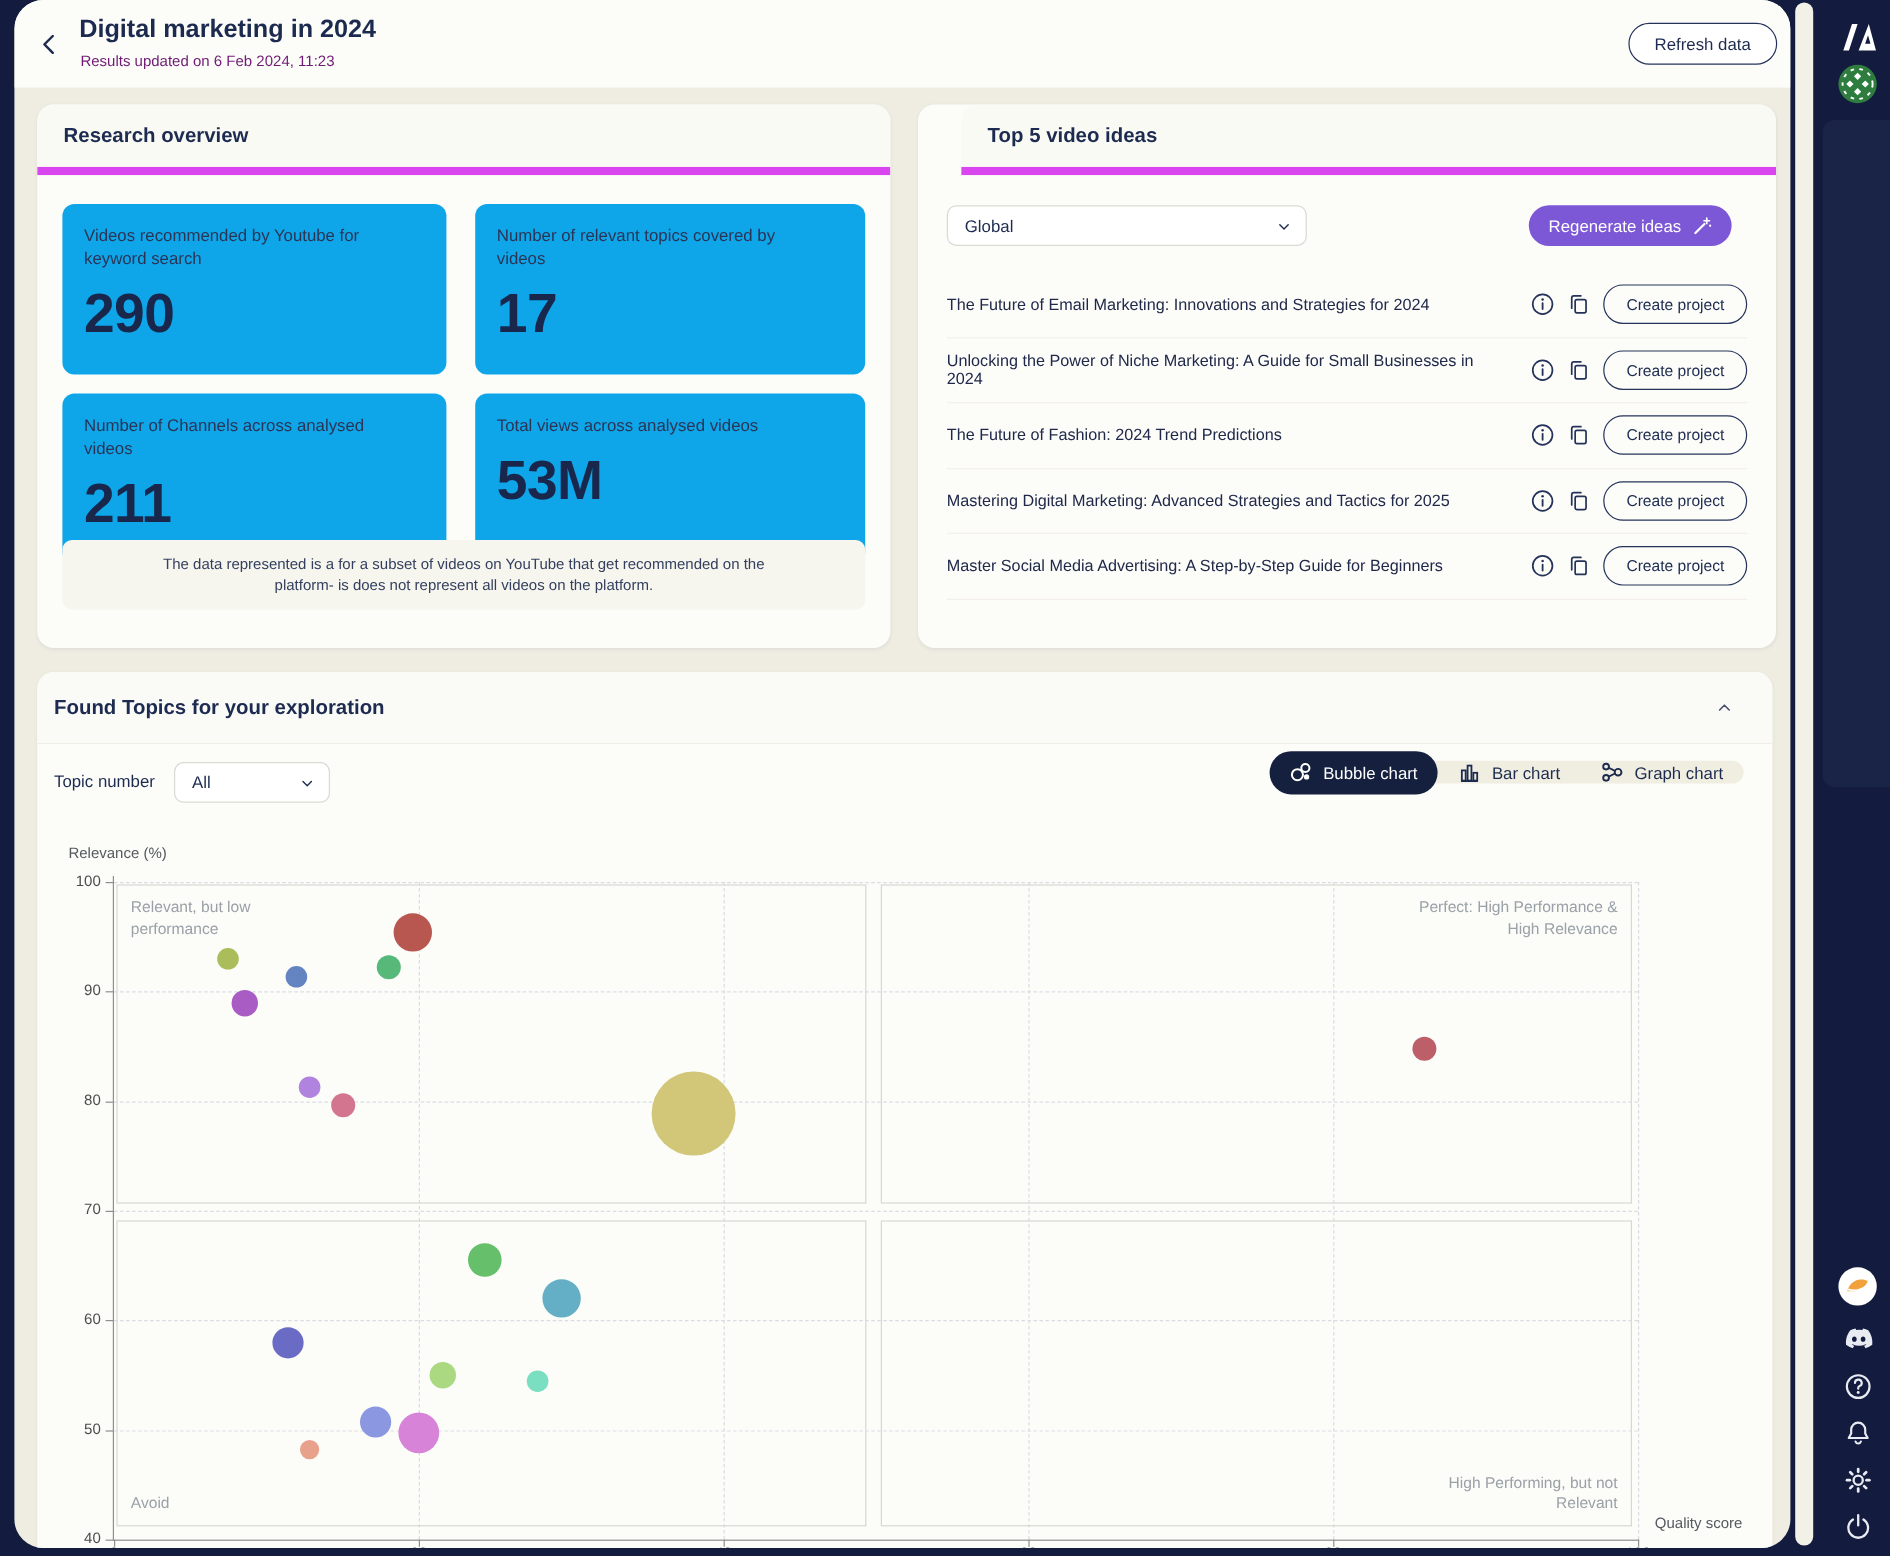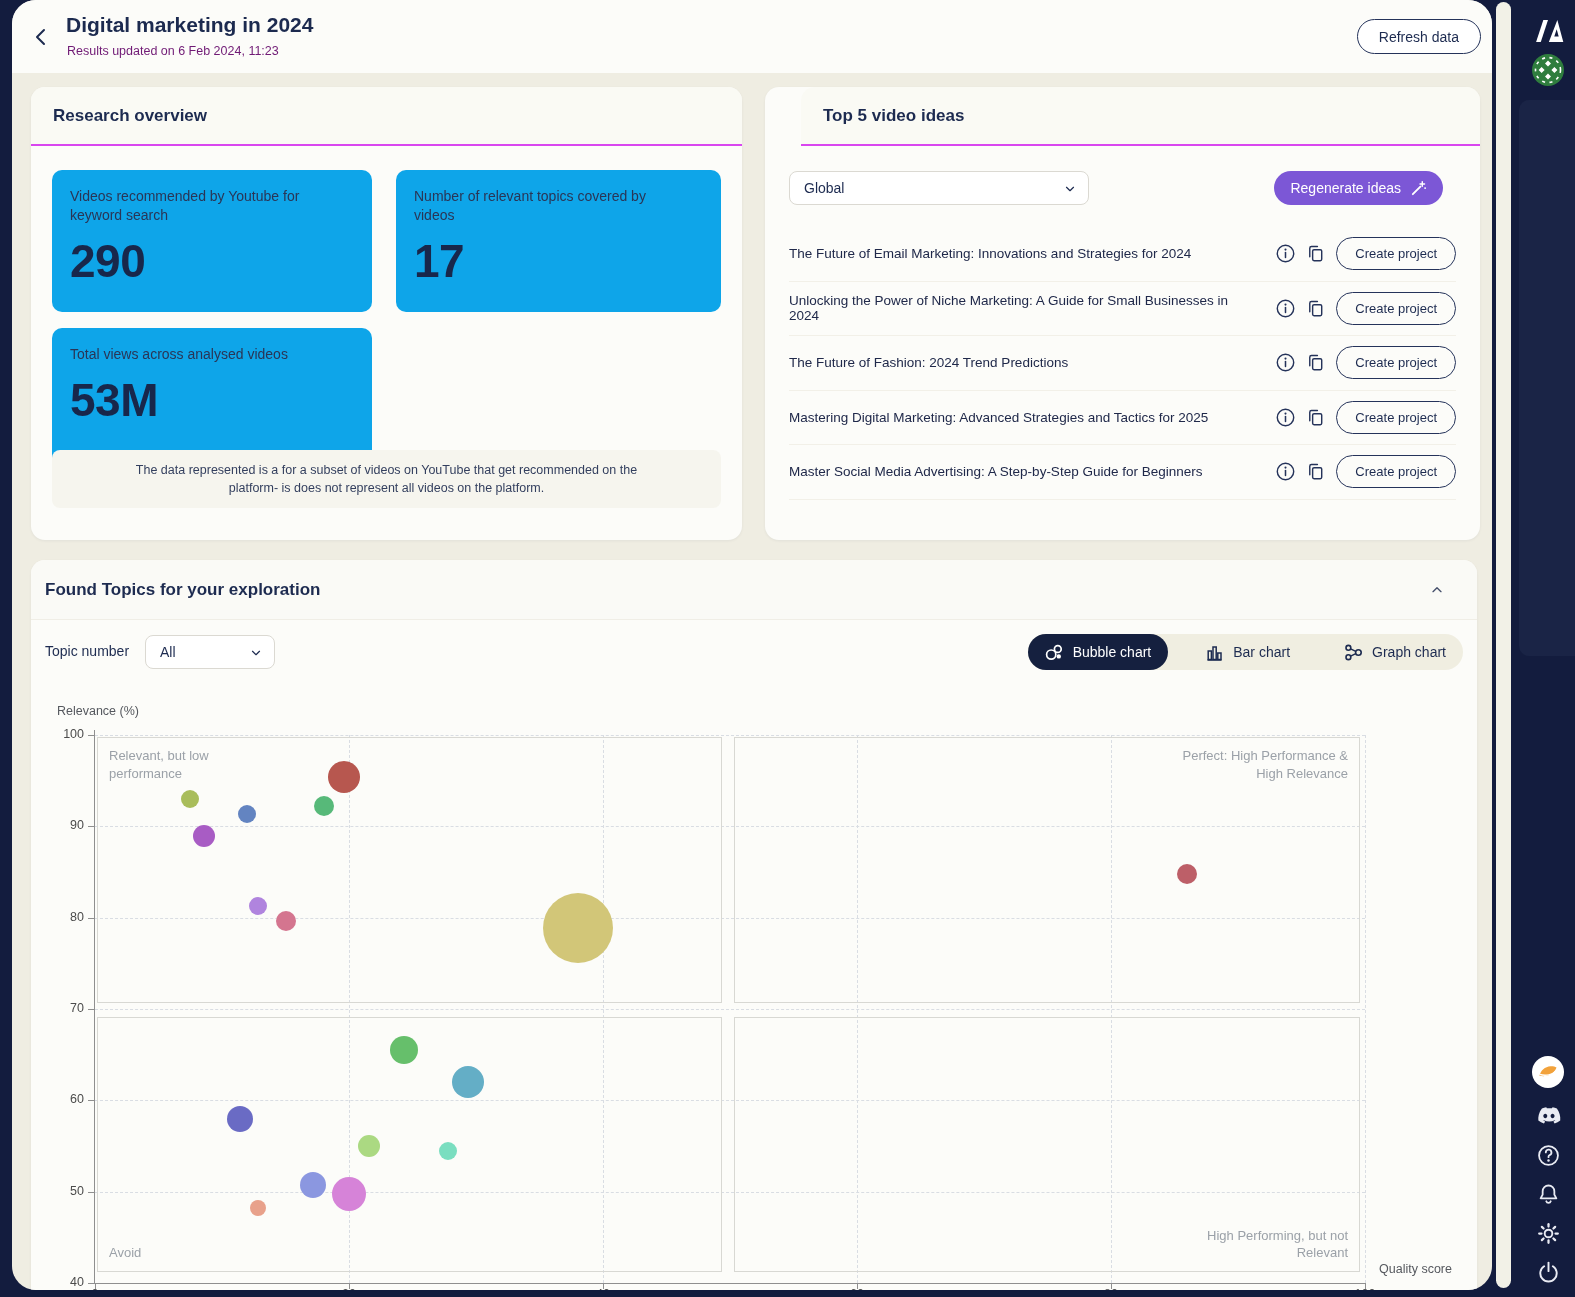--- a/index.html
+++ b/index.html
@@ -12,21 +12,21 @@
              background:#efede2; border-radius:24px; overflow:hidden; }
 
   .topbar { position:absolute; left:0; top:0; width:1480px; height:73px; background:#fcfcf9; }
   .back-btn { position:absolute; left:14px; top:22px; width:30px; height:30px; background:none; border:none; cursor:pointer; display:flex; align-items:center; justify-content:center; }
   .page-title { position:absolute; left:54px; top:13px; font-size:21px; font-weight:600; color:#1c2a4f; }
   .page-subtitle { position:absolute; left:55px; top:44px; font-size:12.5px; color:#701a75; }
   .refresh-btn { position:absolute; right:11px; top:19px; height:35px; padding:0 21px; background:#fff;
                  border:1px solid #25335a; border-radius:19px; font-size:14px; color:#1d2b50; cursor:pointer; font-family:inherit; }
 
   .card { position:absolute; background:#fcfcf9; border-radius:14px; box-shadow:0 1px 3px rgba(20,30,70,0.06); }
-  .card-header { height:59px; background:#fafaf4; border-bottom:2px solid #d946ef; border-radius:14px 14px 0 0;
+  .card-header { height:59px; background:#fafaf4; border-bottom:7px solid #d946ef; border-radius:14px 14px 0 0;
                  display:flex; align-items:center; padding:0 22px; }
   .card-header h2 { font-size:17px; font-weight:600; color:#1d2b50; }
 
   
   .research { left:19px; top:87px; width:711px; height:453px; }
   .stat-grid { position:absolute; left:21px; top:83px; width:669px; display:grid;
                grid-template-columns:320px 325px; grid-column-gap:24px; grid-row-gap:16px; }
   .stat-tile { height:142px; background:#0ea5e9; border-radius:10px; padding:17px 18px; }
   .stat-label { font-size:14px; color:#2a3556; line-height:1.35; max-width:250px; }
   .stat-value { font-size:46px; font-weight:700; color:#18274b; margin-top:9px; letter-spacing:-0.5px; }
@@ -53,22 +53,22 @@
 
   
   .topics { left:19px; top:560px; width:1446px; height:745px; border-radius:14px 14px 0 0; }
   .topics-header { height:60px; background:#fafaf6; border-bottom:1px solid #f0eee6; border-radius:14px 14px 0 0;
                    display:flex; align-items:center; padding:0 26px 0 14px; }
   .topics-header h2 { font-size:17px; font-weight:600; color:#1d2b50; flex:1; }
   .collapse-btn { background:none; border:none; cursor:pointer; width:28px; height:28px; display:flex; align-items:center; justify-content:center; }
   .topics-controls { position:absolute; left:0; top:74px; width:100%; height:36px; }
   .filter-label { position:absolute; left:14px; top:9px; font-size:14px; color:#1d2b50; }
   .topic-select { position:absolute; left:114px; top:1px; width:130px; }
-  .tab-group { position:absolute; right:14px; top:0; height:36px; background:#f0eee1; border-radius:19px;
-               display:flex; align-items:center;gap:20px; }
+  .tab-group { position:absolute; right:24px; top:0; height:19px; background:#f0eee1; border-radius:19px;
+               display:flex; align-items:center; }
   .chart-tab { height:36px; border:none; background:transparent; border-radius:19px; display:flex; align-items:center;
                gap:9px; padding:0 17px; font-size:14px; color:#1d2b50; cursor:pointer; font-family:inherit; }
   .chart-tab.active { background:#15203f; color:#fff; }
 
   
   .ylabel { position:absolute; left:26px; top:144px; font-size:12.5px; color:#55585e; }
   .plot { position:absolute; left:64px; top:175px; width:1270px; height:548px; }
   .grid-h { position:absolute; left:0; width:1270px; height:0; border-top:1px dashed #d9dde3; }
   .grid-v { position:absolute; top:0; height:548px; width:0; border-left:1px dashed #d9dde3; }
   .axis { position:absolute; background:#8f8f8f; }
@@ -113,20 +113,24 @@
         <h2>Research overview</h2>
       </div>
       <div class="stat-grid">
         <div class="stat-tile">
           <div class="stat-label">Videos recommended by Youtube for keyword search</div>
           <div class="stat-value">290</div>
         </div>
         <div class="stat-tile">
           <div class="stat-label">Number of relevant topics covered by videos</div>
           <div class="stat-value">17</div>
+        </div>
+        <div class="stat-tile">
+          <div class="stat-label">Number of Channels across analysed videos</div>
+          <div class="stat-value">211</div>
         </div>
         <div class="stat-tile">
           <div class="stat-label">Total views across analysed videos</div>
           <div class="stat-value">53M</div>
         </div>
       </div>
       <div class="disclaimer">The data represented is a for a subset of videos on YouTube that get recommended on the platform- is does not represent all videos on the platform.</div>
     </section>
 
     <section class="card ideas">

